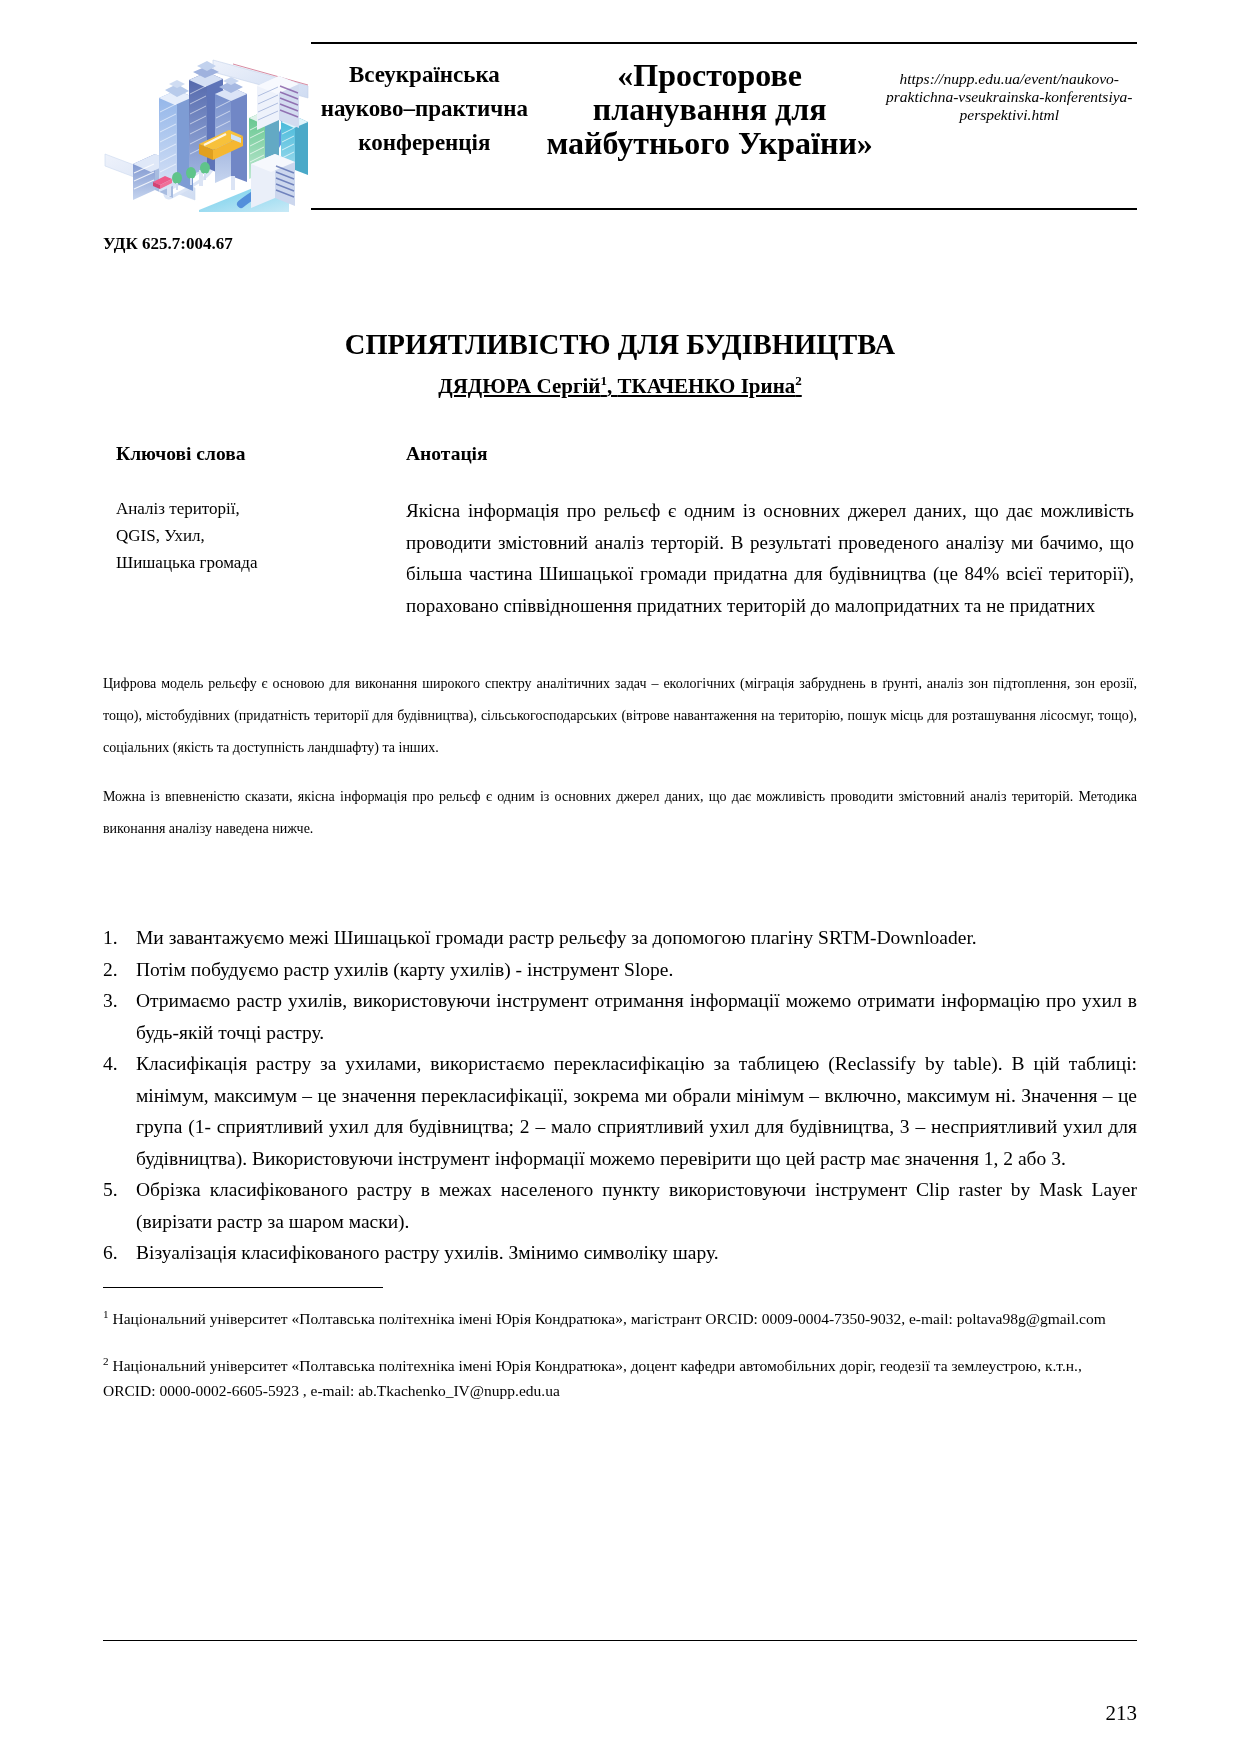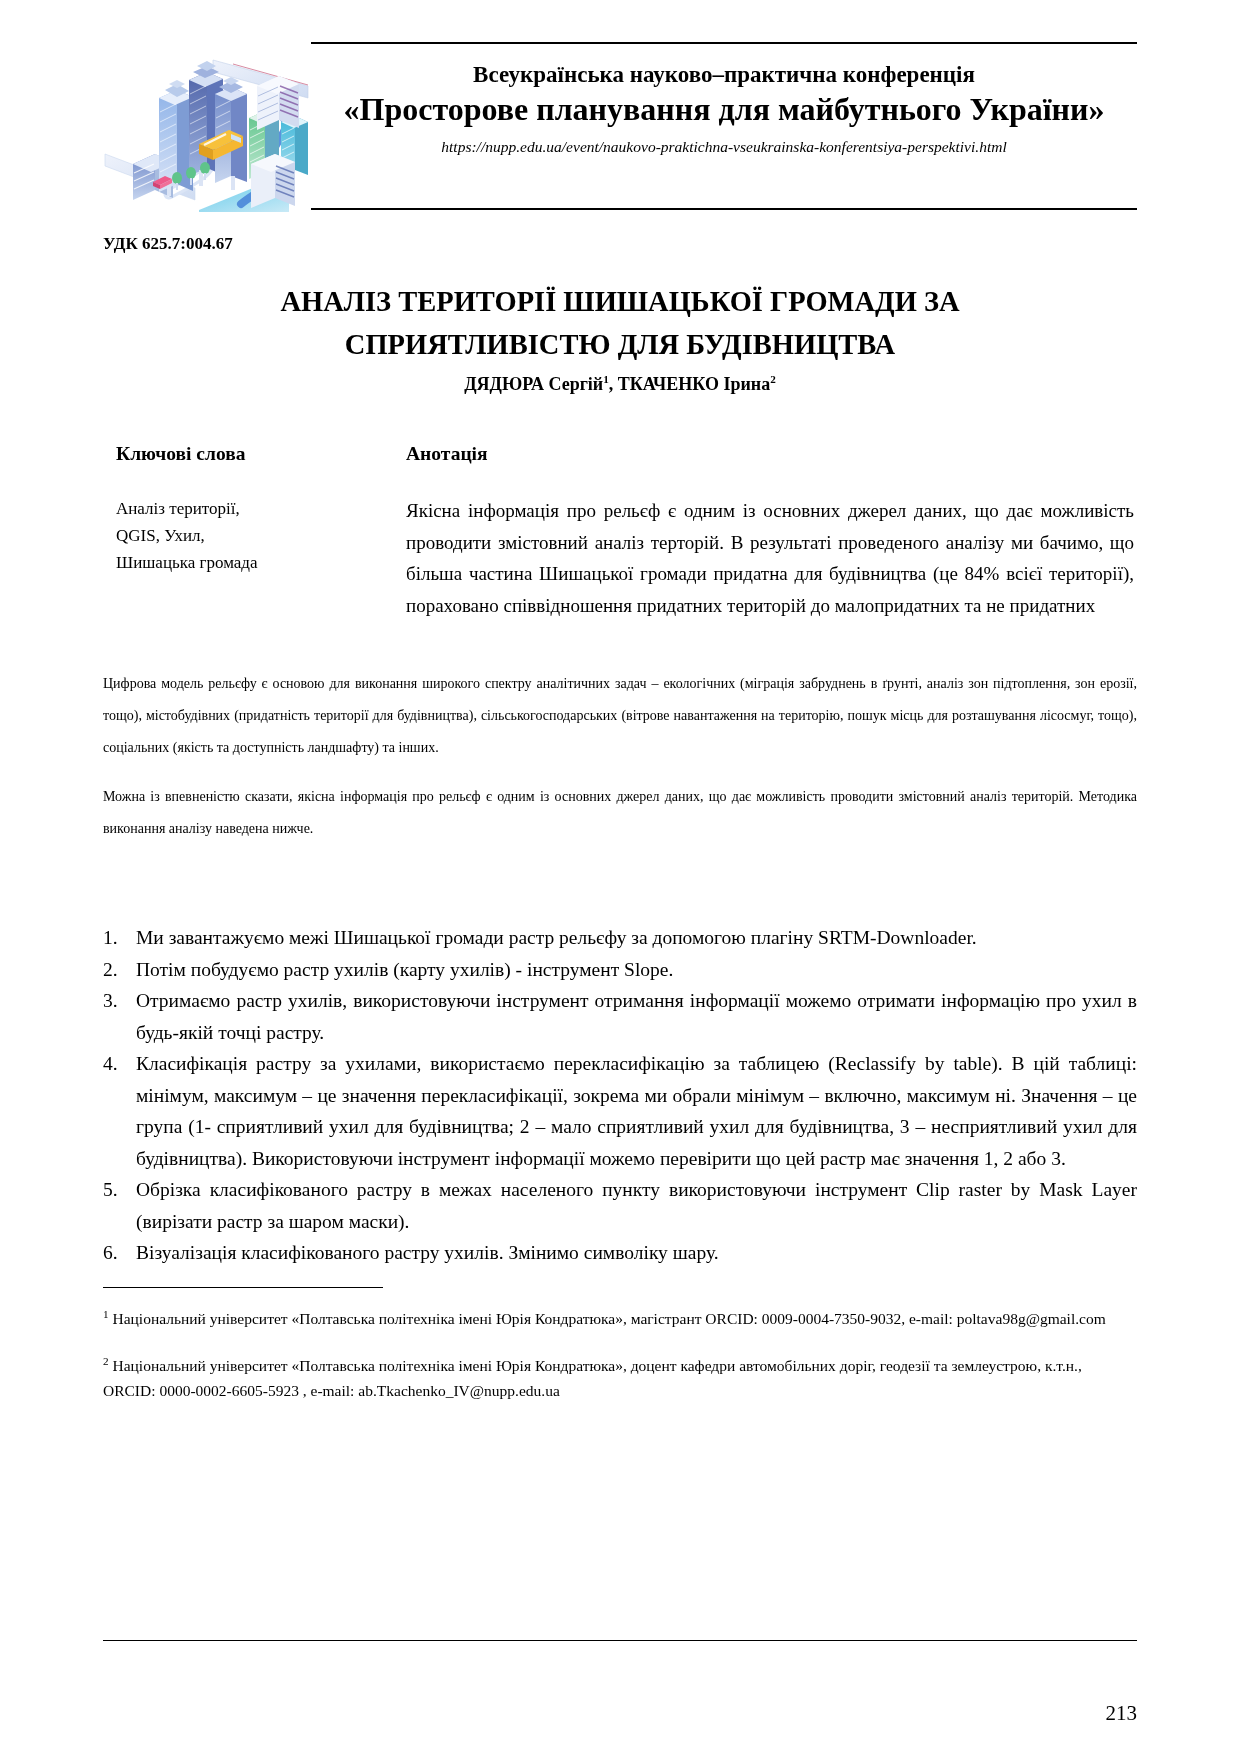--- a/index.html
+++ b/index.html
@@ -44,21 +44,21 @@
     position: relative;
   }
   .header-right {
     flex: 1 1 auto;
     position: relative;
     border-top: 2px solid #000;
     border-bottom: 2px solid #000;
     height: 168px;
     box-sizing: border-box;
     display: flex;
-    flex-direction: column;
+    flex-direction: row;
     justify-content: flex-start;
     padding-top: 14px;
   }
   .conf-line1, .conf-line2 {
     text-align: center;
     font-weight: bold;
     font-size: 23px;
     line-height: 34px;
     letter-spacing: 0px;
   }
@@ -87,23 +87,24 @@
     width: 1034px;
     text-align: center;
   }
   .paper-title {
     font-size: 28.5px;
     font-weight: bold;
     line-height: 43px;
     margin: 0;
   }
   .authors {
-    font-size: 18px;
+    font-size: 21px;
     font-weight: bold;
     margin-top: 7px;
+    text-decoration: underline;
   }
   sup { font-size: 0.62em; vertical-align: super; font-weight: bold; }
 
   
   .kw-abs {
     position: absolute;
     left: 116px;
     top: 443px;
     width: 1018px;
     display: flex;
@@ -410,21 +411,21 @@
       <div class="conf-line1">Всеукраїнська науково–практична конференція</div>
       <div class="conf-line2">«Просторове планування для майбутнього України»</div>
       <div class="conf-url">https://nupp.edu.ua/event/naukovo-praktichna-vseukrainska-konferentsiya-perspektivi.html</div>
     </div>
   </div>
 
   <div class="udc">УДК 625.7:004.67</div>
 
   <div class="title-block">
     <div class="paper-title">
-      <span>АНАЛІЗ ТЕРИТОРІЇ ШИШАЦЬКОЇ ГРОМАДИ ЗА</span><br>
+      <br>
       <span>СПРИЯТЛИВІСТЮ ДЛЯ БУДІВНИЦТВА</span>
     </div>
     <div class="authors">
       <span>ДЯДЮРА Сергій</span><sup>1</sup><span>, </span><span>ТКАЧЕНКО Ірина</span><sup>2</sup>
     </div>
   </div>
 
   <div class="kw-abs">
     <div class="kw-col">
       <div class="sec-head">Ключові слова</div>

